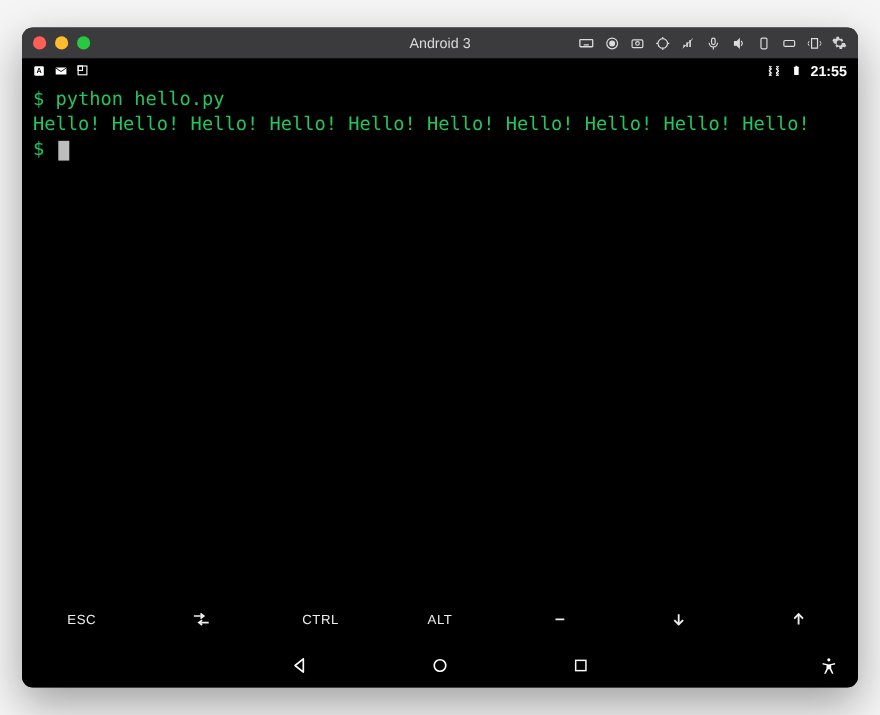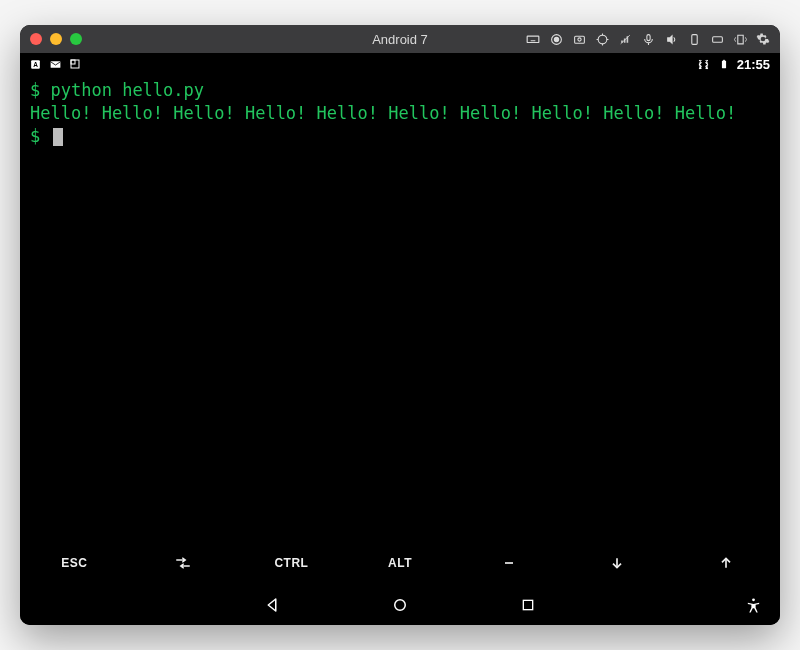--- a/index.html
+++ b/index.html
@@ -102,21 +102,21 @@
     }
     
     .keysrow {
       height: 44px;
       background: #000;
       display: flex;
       align-items: center;
       justify-content: space-around;
       color: #eee;
       font-size: 12px;
-      font-weight: 700;
+      font-weight: 400;
       letter-spacing: 0.5px;
       flex-shrink: 0;
     }
     .key {
       flex: 1;
       text-align: center;
       cursor: pointer;
     }
     .key-svg { display:inline-flex; align-items:center; justify-content:center; }
     
@@ -145,21 +145,21 @@
 <body>
 
 <div class="window">
 
   <div class="titlebar">
     <div class="traffic">
       <div class="dot red"></div>
       <div class="dot yellow"></div>
       <div class="dot green"></div>
     </div>
-    <div class="title">Android 7</div>
+    <div class="title">Android 3</div>
     <div class="toolbar-icons">
       <span class="tb-ic">
         <svg viewBox="0 0 24 24" width="14" height="14" fill="none" stroke="currentColor" stroke-width="2">
             <rect x="2" y="7" width="20" height="11" rx="1"></rect>
             <line x1="6" y1="11" x2="6" y2="11"></line>
             <line x1="10" y1="11" x2="10" y2="11"></line>
             <line x1="14" y1="11" x2="14" y2="11"></line>
             <line x1="18" y1="11" x2="18" y2="11"></line>
             <line x1="8" y1="15" x2="16" y2="15"></line>
           </svg>

